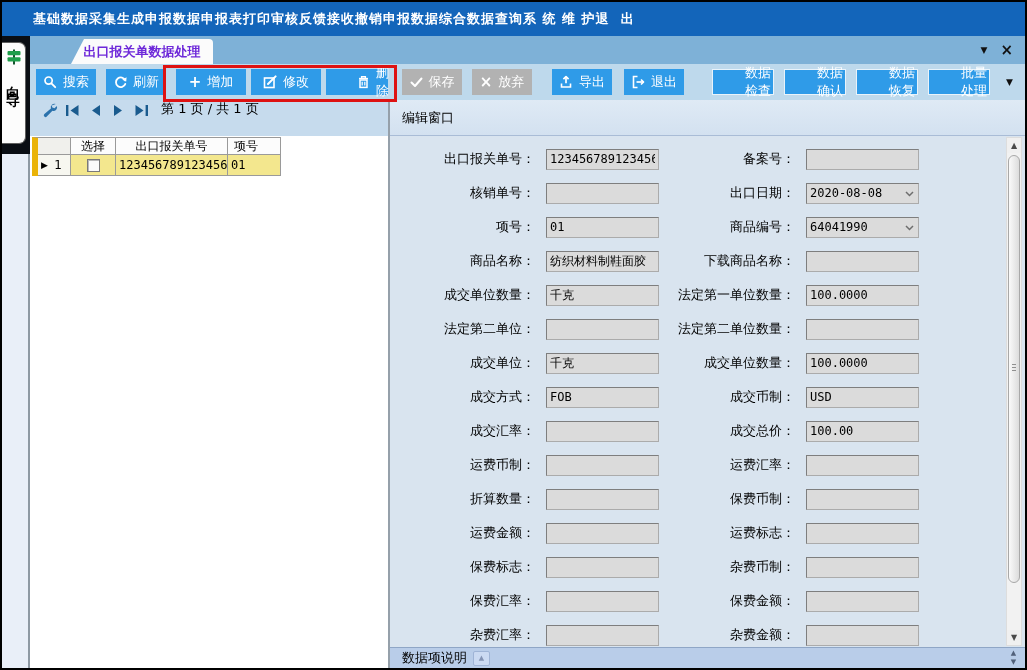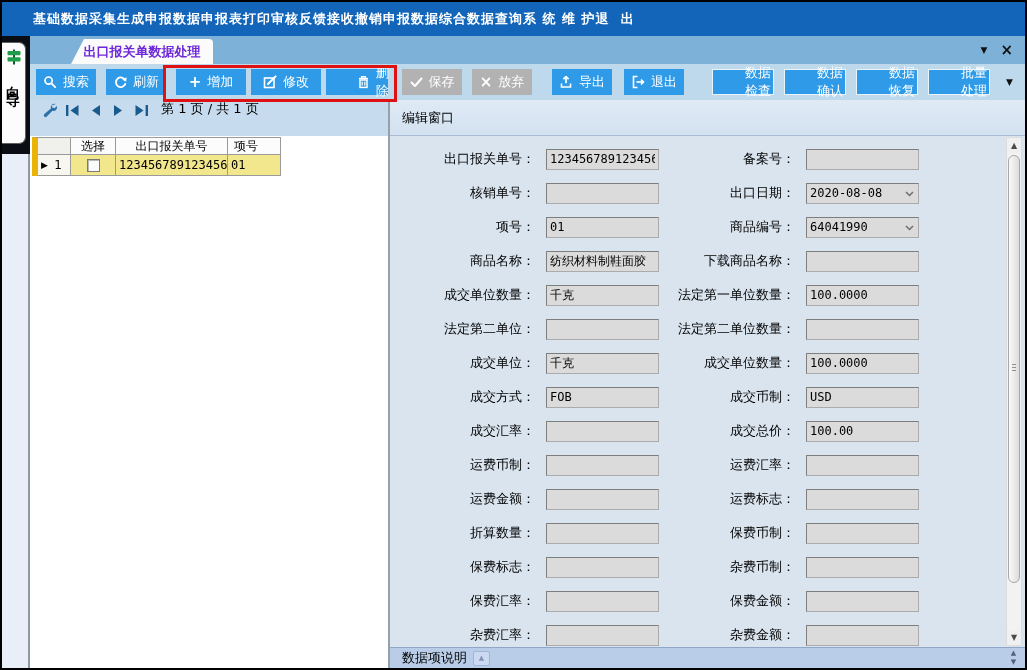--- a/index.html
+++ b/index.html
@@ -408,35 +408,35 @@
           <span class="flabel fl-label">运费币制：</span>
           <div class="fbox">
             <span class="fval"></span>
           </div>
           <span class="flabel fr-label">运费汇率：</span>
           <div class="fbox">
             <span class="fval"></span>
           </div>
         </div>
         <div class="form-row">
+          <span class="flabel fl-label">折算数量：</span>
+          <div class="fbox">
+            <span class="fval"></span>
+          </div>
+          <span class="flabel fr-label">保费币制：</span>
+          <div class="fbox">
+            <span class="fval"></span>
+          </div>
+        </div>
+        <div class="form-row">
           <span class="flabel fl-label">运费金额：</span>
           <div class="fbox">
             <span class="fval"></span>
           </div>
           <span class="flabel fr-label">运费标志：</span>
-          <div class="fbox">
-            <span class="fval"></span>
-          </div>
-        </div>
-        <div class="form-row">
-          <span class="flabel fl-label">折算数量：</span>
-          <div class="fbox">
-            <span class="fval"></span>
-          </div>
-          <span class="flabel fr-label">保费币制：</span>
           <div class="fbox">
             <span class="fval"></span>
           </div>
         </div>
         <div class="form-row">
           <span class="flabel fl-label">保费标志：</span>
           <div class="fbox">
             <span class="fval"></span>
           </div>
           <span class="flabel fr-label">杂费币制：</span>

